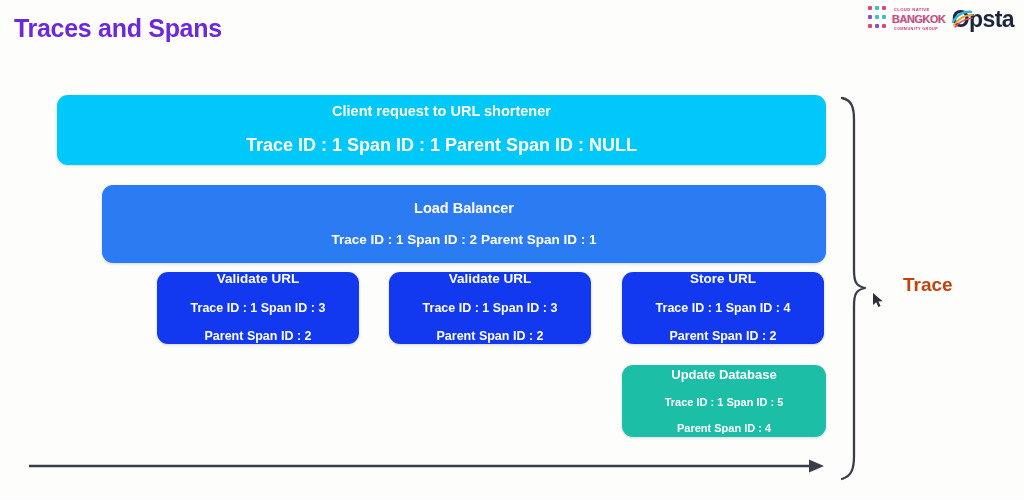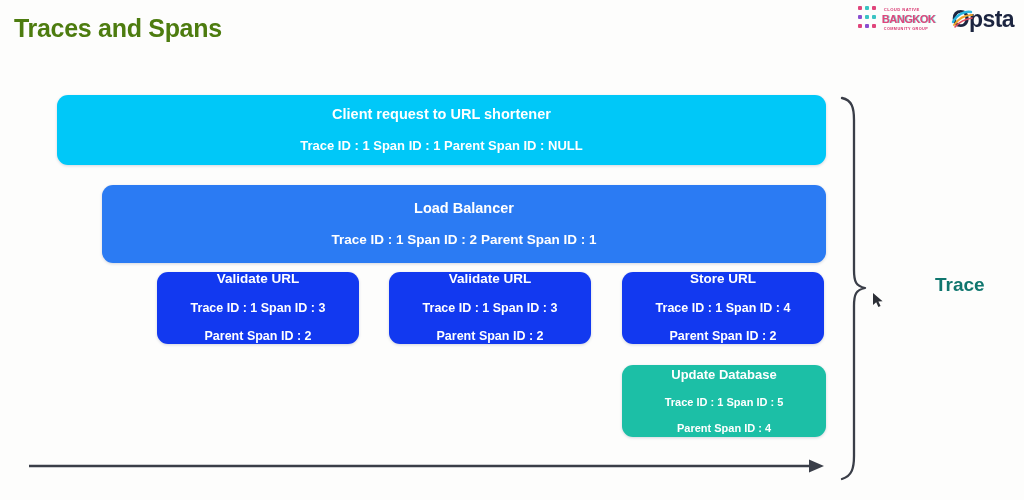--- a/index.html
+++ b/index.html
@@ -8,26 +8,26 @@
     background:#fdfdfc;
     font-family:"Liberation Sans",sans-serif;
     overflow:hidden;
     position:relative;
   }
   #canvas{position:relative;width:1024px;height:500px;}
 
   
   #page-title{
     position:absolute;left:14px;top:14px;
-    font-size:25px;font-weight:bold;color:#4d7c0f;
+    font-size:25px;font-weight:bold;color:#6d28d9;
     letter-spacing:-0.3px;
   }
 
   
-  #logo-bar{position:absolute;right:10px;top:4px;display:flex;align-items:center;gap:10px;}
+  #logo-bar{position:absolute;right:10px;top:4px;display:flex;align-items:center;}
 
   .cncg{position:relative;width:84px;height:28px;}
   .cncg .l1,.cncg .l3{
     position:absolute;left:0;font-size:4.2px;font-weight:bold;
     color:#e0457b;letter-spacing:.4px;white-space:nowrap;
   }
   .cncg .l1{top:2px;left:26px;color:#d8346f;}
   .cncg .l3{top:22px;left:26px;color:#d8346f;font-size:3.8px;}
   .cncg .mid{
     position:absolute;top:8px;left:24px;font-size:11px;font-weight:bold;
@@ -48,21 +48,21 @@
     display:flex;flex-direction:column;align-items:center;justify-content:center;
     color:#ffffff;text-align:center;
     box-shadow:0 1px 3px rgba(20,40,90,.18);
     gap:12px;
   }
   .span-title{font-weight:bold;line-height:1.25;}
   .span-meta{line-height:1.3;font-weight:600;}
 
   #span-client{left:57px;top:95px;width:769px;height:70px;background:#00c8f8;}
   #span-client .span-title{font-size:14.5px;}
-  #span-client .span-meta{font-size:13px;margin-top:2px;}
+  #span-client .span-meta{font-size:18px;margin-top:2px;}
 
   #span-lb{left:102px;top:185px;width:724px;height:78px;background:#2b7bf3;}
   #span-lb .span-title{font-size:14.5px;}
   #span-lb .span-meta{font-size:13.5px;margin-top:2px;}
 
   .lvl3{top:272px;width:202px;height:72px;background:#1239f0;}
   .lvl3 .span-title{font-size:13.5px;}
   .lvl3 .span-meta{font-size:12.5px;}
   #span-validate{left:157px;}
   #span-shorten{left:389px;}
@@ -71,21 +71,21 @@
   #span-db{
     left:622px;top:365px;width:204px;height:72px;background:#1cbfa6;
   }
   #span-db .span-title{font-size:13px;}
   #span-db .span-meta{font-size:11px;text-align:center;}
 
   
   #trace-brace{position:absolute;left:838px;top:96px;}
   #trace-label{
     position:absolute;left:903px;top:274px;
-    font-size:19px;font-weight:bold;color:#0f766e;margin-left:32px;
+    font-size:19px;font-weight:bold;color:#c2410c;
   }
   #cursor-pointer{position:absolute;left:872px;top:292px;}
 
   
   #timeline-arrow{position:absolute;left:28px;top:454px;}
 </style>
 </head>
 <body>
 
 <div id="canvas">

